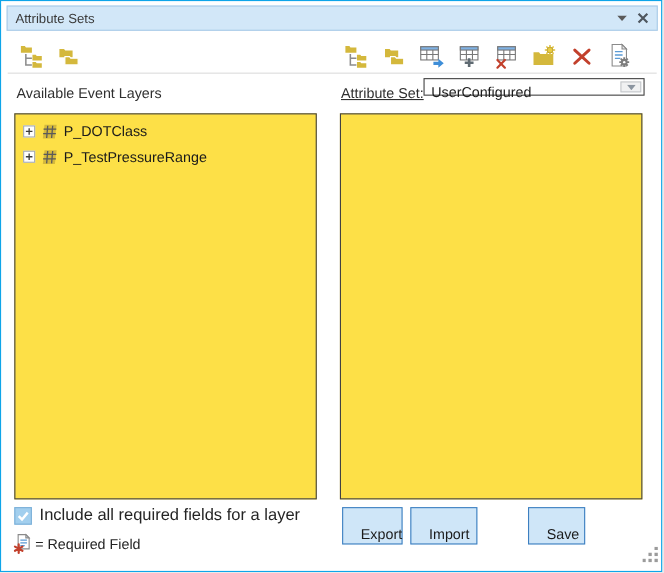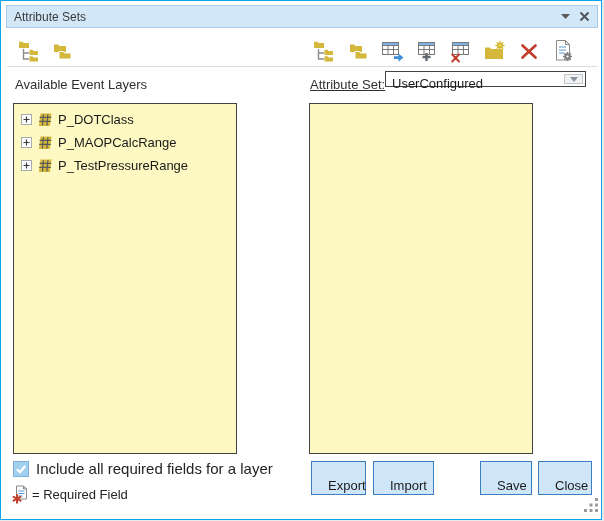--- a/index.html
+++ b/index.html
@@ -28,21 +28,21 @@
   .combobox {
     position:absolute; left:384px; top:70px; width:201px; height:16px; box-sizing:border-box;
     background:#fff; border:1px solid var(--panel_border,#424242);
   }
   .combobox-value { position:absolute; left:6px; top:4px; font-size:13px; color:#1c1c1c; white-space:nowrap; }
   .combobox-btn {
     position:absolute; right:2px; top:2px; bottom:2px; width:19px; box-sizing:border-box;
     background:#f0f1f2; border:1px solid #c3c7ca; display:flex; align-items:center; justify-content:center; padding:0;
   }
   
-  .panel { position:absolute; top:102px; width:224px; height:351px; box-sizing:border-box; background:#fef9c3; border:1px solid var(--panel_border,#424242); }
+  .panel { position:absolute; top:102px; width:275px; height:351px; box-sizing:border-box; background:#fde047; border:1px solid var(--panel_border,#424242); }
   .panel-left { left:12px; }
   .panel-right { left:308px; }
   .tree { padding-top:4px; }
   .tree-row { height:23px; display:flex; align-items:center; padding-left:7px; gap:5px; font-size:13px; color:#1a1a1a; }
   .expander { width:11px; height:11px; box-sizing:border-box; border:1px solid #a5abb1; background:#fff; display:flex; align-items:center; justify-content:center; flex:0 0 auto; }
   
   .chk-row { position:absolute; left:12px; top:459px; display:flex; align-items:center; gap:7px; }
   .checkbox { width:16px; height:16px; box-sizing:border-box; background:var(--checkbox_blue,#a2cfee); border:1px solid #7cb0d8; display:flex; align-items:center; justify-content:center; }
   .chk-label { font-size:15px; color:#242424; }
   .req-row { position:absolute; left:11px; top:484px; display:flex; align-items:center; gap:4px; }
@@ -196,32 +196,20 @@
       <div class="tree-row">
         <span class="expander">
           <svg width="9" height="9" viewBox="0 0 9 9">
               <path d="M4.5 1.5v6M1.5 4.5h6" stroke="#3c3c3c" stroke-width="1.2"></path>
             </svg>
         </span>
         <svg width="16" height="16" viewBox="0 0 16 16">
           <path class="folder-fill" d="M3.5 1.5h11L12.9 14H1.9z"></path>
           <path d="M2.6 5.4h11.6M2.2 9.4h11.6M6.4 2.3l-1 11.2M10.9 2.3l-1 11.2" stroke="#5a5a5a" stroke-width="1.2" fill="none"></path>
         </svg>
-        <span>P_MAOPCalcRange</span>
-      </div>
-      <div class="tree-row">
-        <span class="expander">
-          <svg width="9" height="9" viewBox="0 0 9 9">
-              <path d="M4.5 1.5v6M1.5 4.5h6" stroke="#3c3c3c" stroke-width="1.2"></path>
-            </svg>
-        </span>
-        <svg width="16" height="16" viewBox="0 0 16 16">
-          <path class="folder-fill" d="M3.5 1.5h11L12.9 14H1.9z"></path>
-          <path d="M2.6 5.4h11.6M2.2 9.4h11.6M6.4 2.3l-1 11.2M10.9 2.3l-1 11.2" stroke="#5a5a5a" stroke-width="1.2" fill="none"></path>
-        </svg>
         <span>P_TestPressureRange</span>
       </div>
     </div>
   </div>
 
   <div class="panel panel-right"></div>
 
   <div class="chk-row">
     <span class="checkbox">
       <svg width="12" height="12" viewBox="0 0 12 12">
@@ -239,21 +227,20 @@
       <g class="red-stroke" stroke-width="2" stroke-linecap="round" fill="none">
         <path d="M5 9.9v7.8M1.6 11.9l6.8 3.8M8.4 11.9l-6.8 3.8"></path>
       </g>
     </svg>
     <span class="req-label">= Required Field</span>
   </div>
 
   <button class="btn btn-export">Export</button>
   <button class="btn btn-import">Import</button>
   <button class="btn btn-save">Save</button>
-  <button class="btn btn-close">Close</button>
 
   <div class="grip">
     <svg width="15" height="15" viewBox="0 0 15 15">
       <g fill="#9b9b9b">
         <rect x="11" y="0" width="3" height="3"></rect>
         <rect x="5.5" y="5.5" width="3" height="3"></rect>
         <rect x="11" y="5.5" width="3" height="3"></rect>
         <rect x="0" y="11" width="3" height="3"></rect>
         <rect x="5.5" y="11" width="3" height="3"></rect>
         <rect x="11" y="11" width="3" height="3"></rect>

